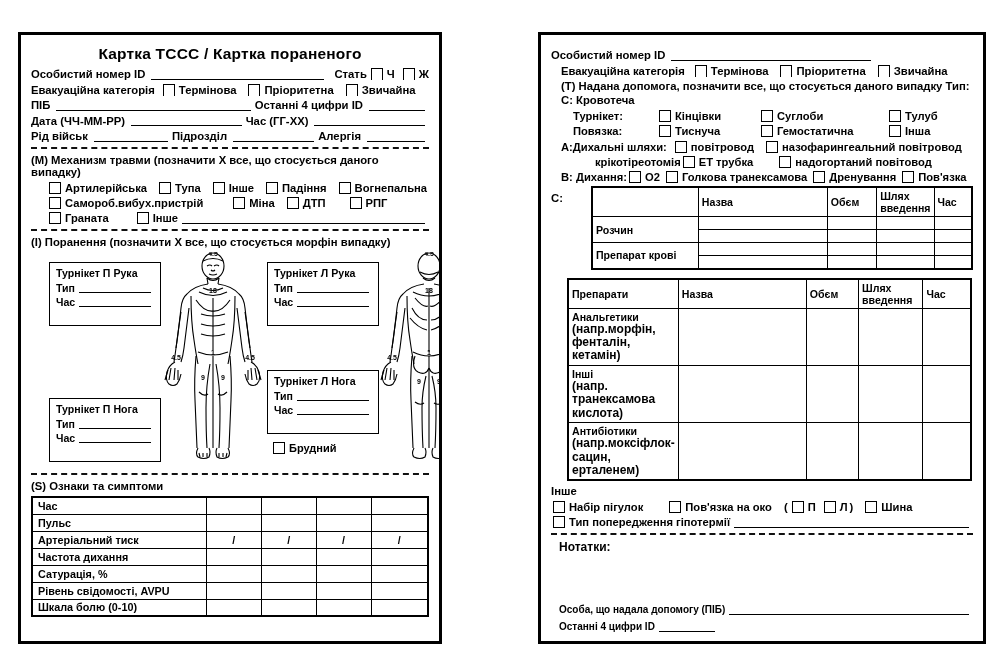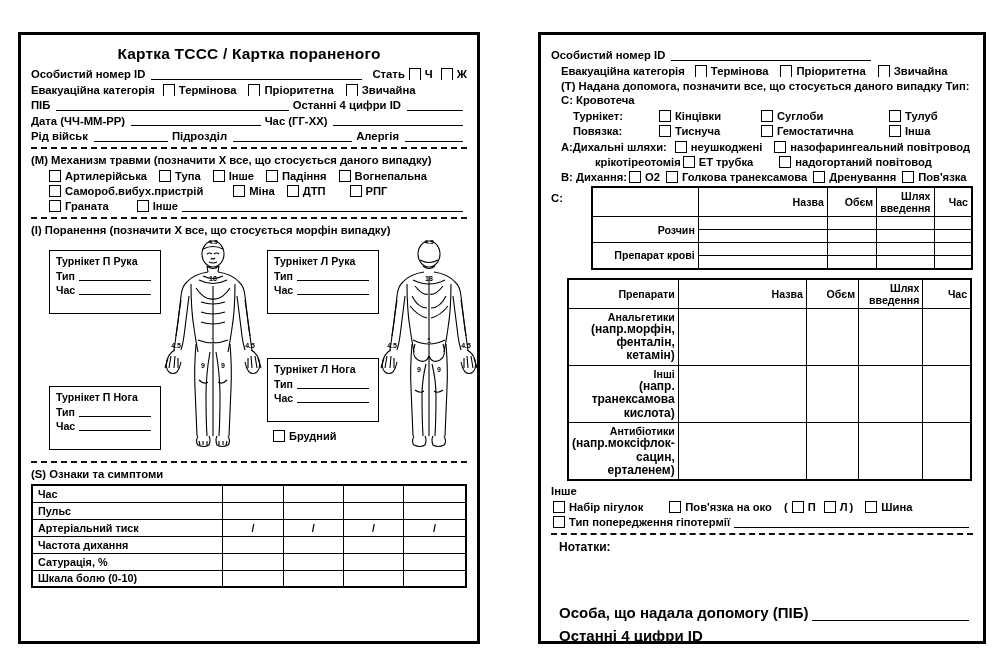--- a/index.html
+++ b/index.html
@@ -10,21 +10,21 @@
     font-family: "Liberation Sans", sans-serif;
     color: #000;
     overflow: hidden;
   }
   .sheet {
     position: absolute;
     background: #fff;
     border: 3px solid #000;
     overflow: hidden;
   }
-  #page-left  { left: 18px;  top: 32px; width: 462px; height: 612px; }
+  #page-left  { left: 18px;  top: 32px; width: 424px; height: 612px; }
   #page-right { left: 538px; top: 32px; width: 448px; height: 612px; }
 
   .pad { padding: 4px 10px 0 10px; }
 
   .title {
     text-align: center;
     font-weight: bold;
     font-size: 15.5px;
     letter-spacing: 0.2px;
     padding: 6px 0 5px 0;
@@ -88,34 +88,34 @@
   .bnum { font-size: 7px; font-weight: bold; font-family: "Liberation Sans", sans-serif; }
 
   
   table { border-collapse: collapse; width: 100%; font-size: 10.8px; font-weight: bold; }
   table.vitals { border: 2px solid #000; }
   table.vitals td { border: 1.2px solid #000; height: 17px; padding: 0 5px; }
   table.vitals td.lab { width: 44%; text-align: left; }
   table.vitals td.val { text-align: center; }
 
   table.grid { border: 2px solid #000; }
-  table.grid td, table.grid th { border: 1.4px solid #000; padding: 2px 3px; text-align: right;
+  table.grid td, table.grid th { border: 1.4px solid #000; padding: 2px 3px; text-align: left;
                                  font-weight: bold; font-size: 10.6px; }
 
   .fluid-wrap { display: flex; align-items: flex-start; margin-top: 2px; }
   .c-label { font-size: 11.3px; font-weight: bold; padding-top: 6px; width: 40px; flex: 0 0 40px; }
   .fluid-tbl { flex: 1 1 auto; }
 
   .sub { display: block; font-size: 12px; font-weight: bold; line-height: 1.12; }
   .cellname { line-height: 1.15; }
 
   .notes-title { font-size: 12px; font-weight: bold; margin: 3px 0 0 0; }
   .notes-space { height: 44px; }
 
-  .ln-row { display: flex; align-items: flex-end; font-size: 15px; font-weight: bold;
+  .ln-row { display: flex; align-items: flex-end; font-size: 10px; font-weight: bold;
             margin-top: 6px; }
 
   .grp-paren { font-size: 11.2px; font-weight: bold; margin: 0 2px; }
 </style>
 </head>
 <body>
 
 <div class="sheet" id="page-left">
   <div class="pad">
 
@@ -433,20 +433,27 @@
           <td class="val"></td>
         </tr>
         <tr>
           <td class="lab">Сатурація, %</td>
           <td class="val"></td>
           <td class="val"></td>
           <td class="val"></td>
           <td class="val"></td>
         </tr>
         <tr>
+          <td class="lab">Рівень свідомості, AVPU</td>
+          <td class="val"></td>
+          <td class="val"></td>
+          <td class="val"></td>
+          <td class="val"></td>
+        </tr>
+        <tr>
           <td class="lab">Шкала болю (0-10)</td>
           <td class="val"></td>
           <td class="val"></td>
           <td class="val"></td>
           <td class="val"></td>
         </tr>
       </tbody>
     </table>
 
   </div>
@@ -502,21 +509,21 @@
       <span class="chk">
           <span class="cb"></span>
           <span>Інша</span>
         </span>
     </div>
 
     <div class="chk-row" style="padding-left:10px;margin-top:4px">
       <span>A:Дихальні шляхи:</span>
       <span class="chk" style="margin-left:6px">
           <span class="cb"></span>
-          <span>неушкоджені</span>
+          <span>повітровод</span>
         </span>
       <span class="chk">
           <span class="cb"></span>
           <span>назофарингеальний повітровод</span>
         </span>
     </div>
 
     <div class="chk-row" style="padding-left:44px">
       <span>крікотіреотомія</span>
       <span class="chk">

